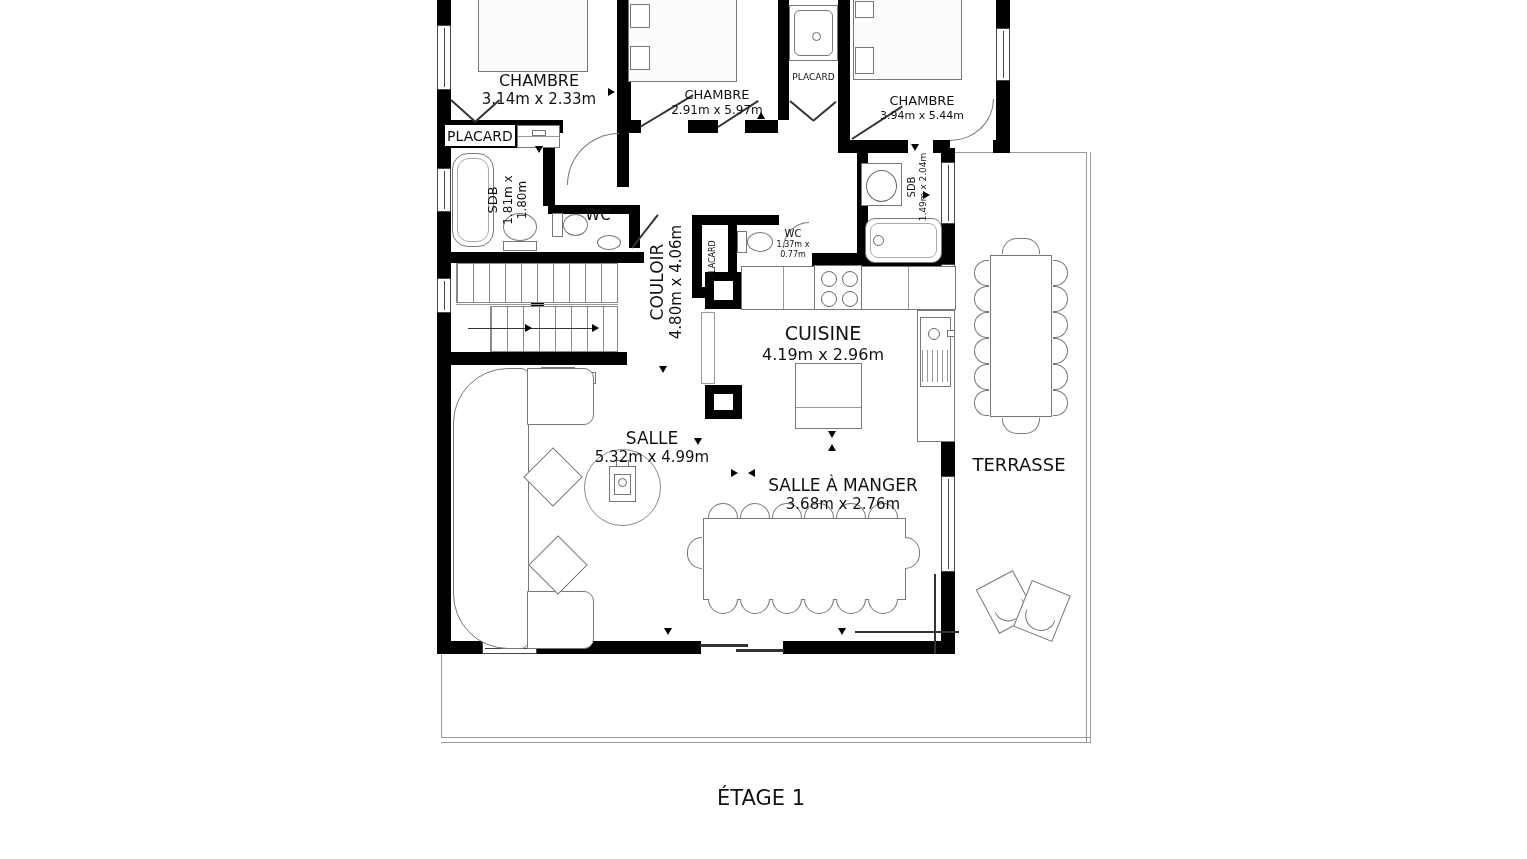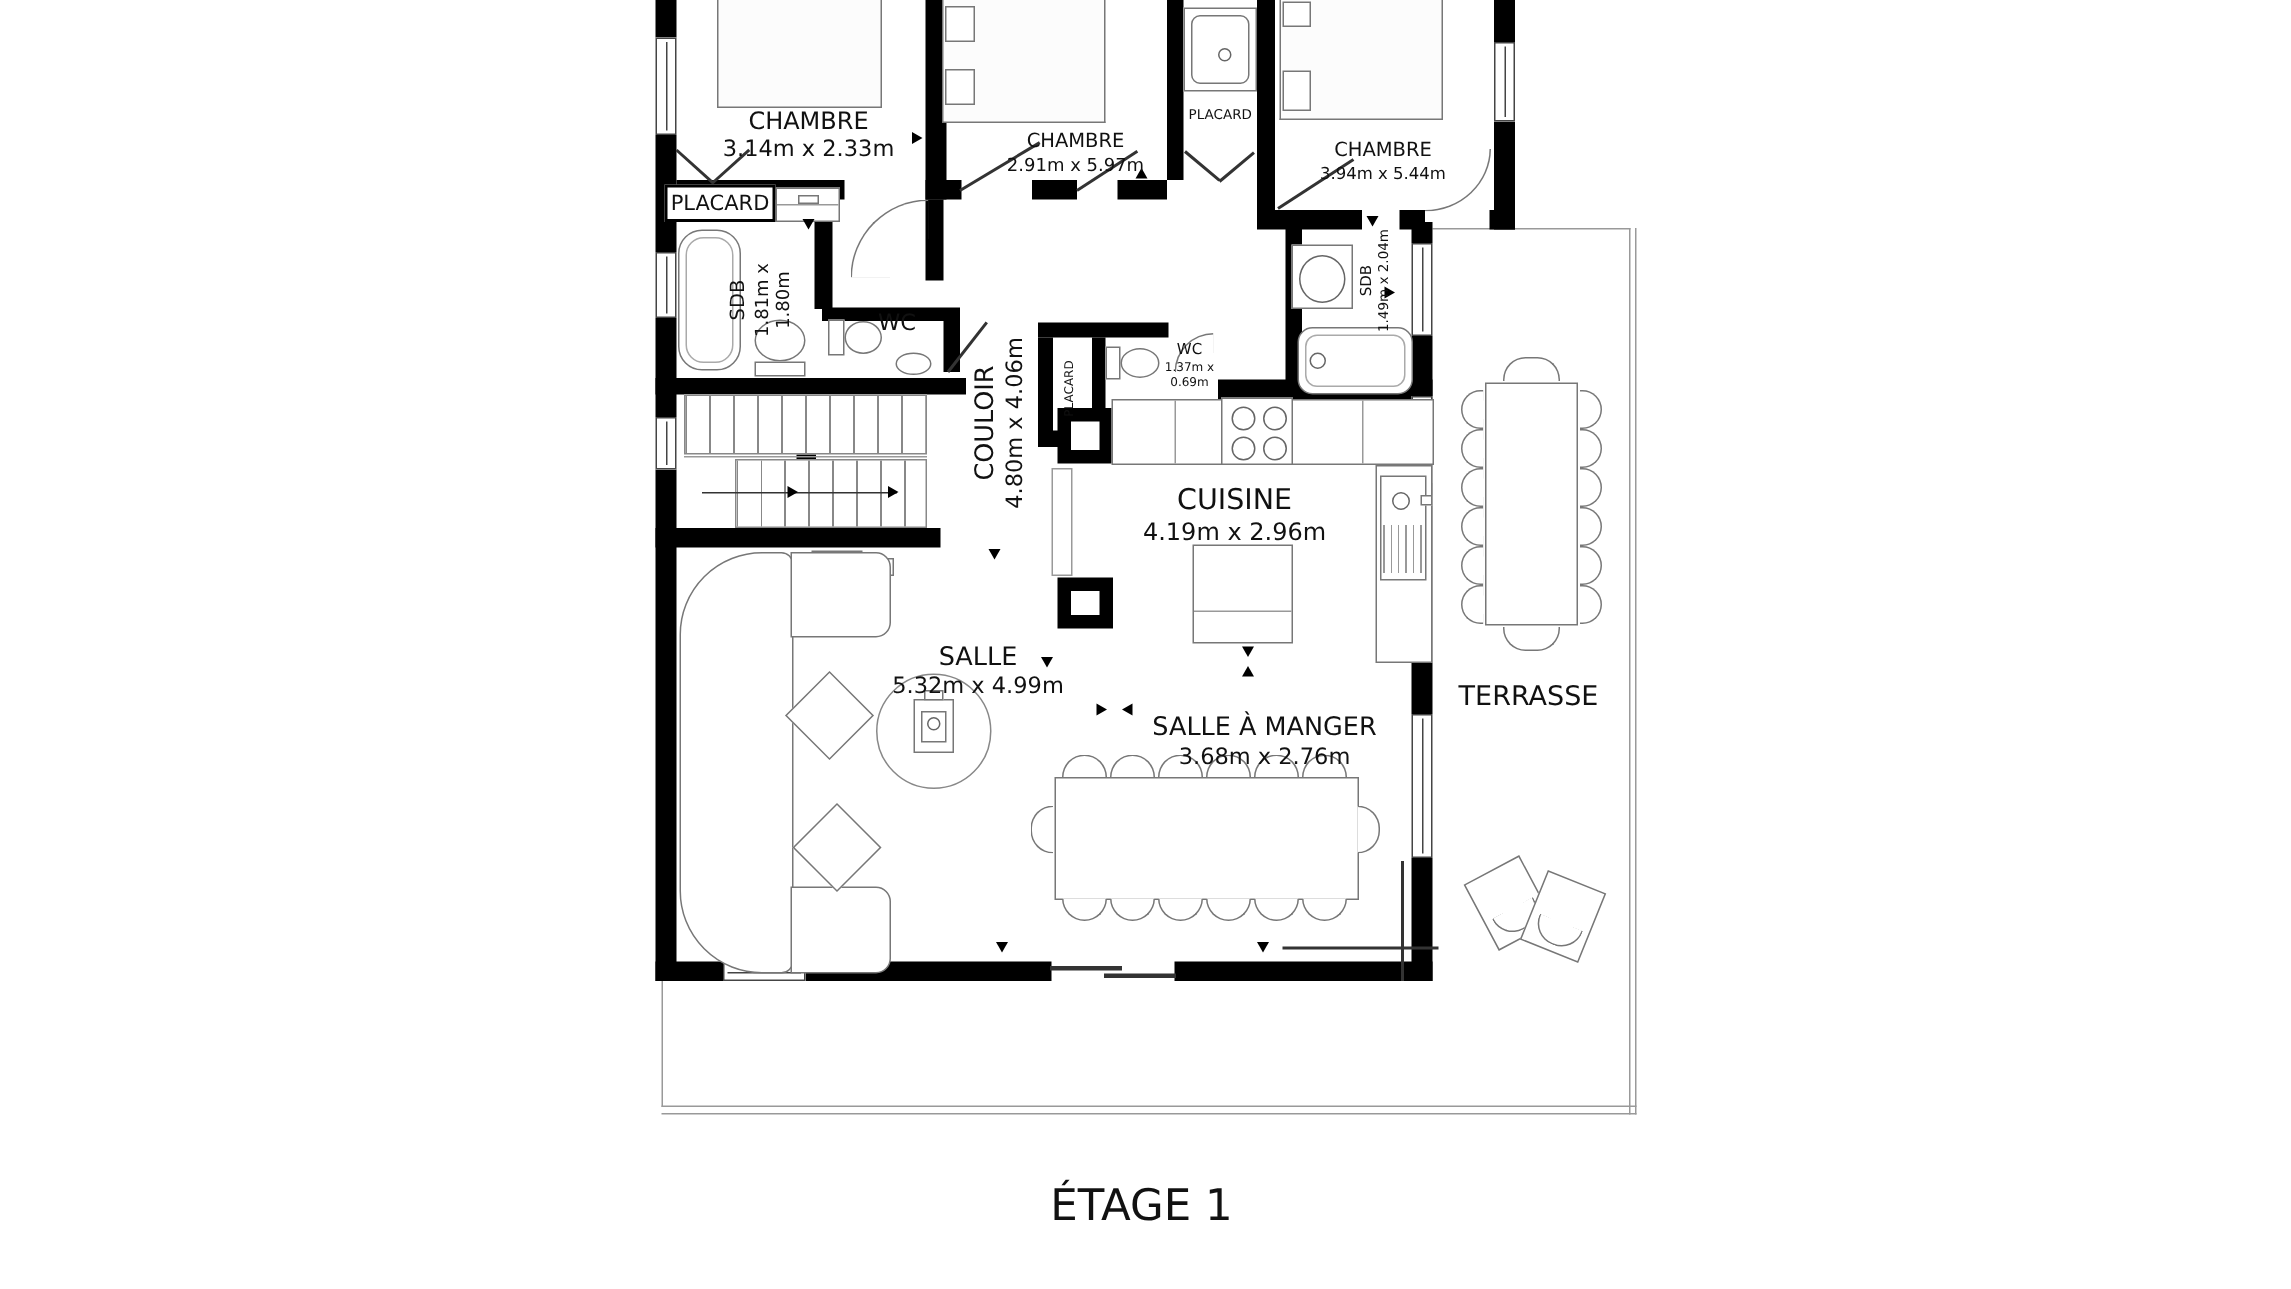--- a/index.html
+++ b/index.html
@@ -284,38 +284,38 @@
   <div class="lbl" style="left:568px;top:206px;width:60px;font-size:15px">
     <span>WC</span>
   </div>
   <div class="lbl rot" style="left:583px;top:261px;width:170px;height:42px;font-size:17px">
     <span>COULOIR</span>
     <span style="font-size:15px">4.80m x 4.06m</span>
   </div>
   <div class="lbl" style="left:763px;top:228px;width:60px;font-size:10px">
     <span>WC</span>
     <span style="font-size:8px">1.37m x</span>
-    <span style="font-size:8px">0.69m</span>
+    <span style="font-size:8px">0.77m</span>
   </div>
   <div class="lbl rot" style="left:864px;top:172px;width:114px;height:30px;font-size:10px">
     <span>SDB</span>
     <span style="font-size:9px">1.49m x 2.04m</span>
   </div>
   <div class="lbl" style="left:723px;top:322px;width:200px;font-size:19px">
     <span>CUISINE</span>
     <span style="font-size:16px">4.19m x 2.96m</span>
   </div>
   <div class="lbl" style="left:552px;top:428px;width:200px;font-size:17px">
     <span>SALLE</span>
     <span style="font-size:15px">5.32m x 4.99m</span>
   </div>
   <div class="lbl" style="left:723px;top:475px;width:240px;font-size:17px">
     <span>SALLE À MANGER</span>
     <span style="font-size:15px">3.68m x 2.76m</span>
   </div>
   <div class="lbl" style="left:939px;top:454px;width:160px;font-size:18px">
     <span>TERRASSE</span>
   </div>
-  <div class="lbl" style="left:611px;top:786px;width:300px;font-size:29px">
+  <div class="lbl" style="left:611px;top:786px;width:300px;font-size:21px">
     <span>ÉTAGE 1</span>
   </div>
 
 </div>
 
 </body></html>

